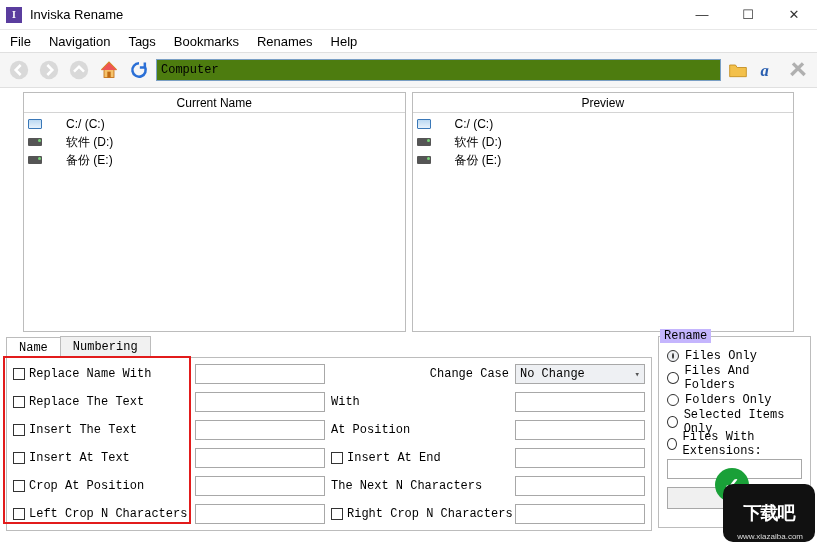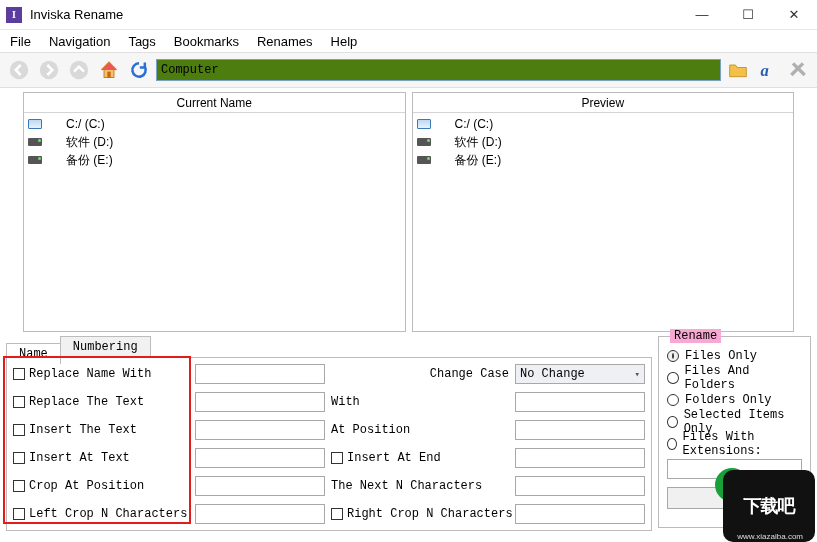--- a/index.html
+++ b/index.html
@@ -26,41 +26,41 @@
 .pane-body { flex: 1; padding: 2px 4px; overflow: auto; }
 .drive-row { display: flex; align-items: center; gap: 24px; height: 18px; font-size: 12px; }
 .ico-pc { width: 14px; height: 10px; border: 1px solid #3a78b8; background: linear-gradient(#bcd9f2,#e8f2fb); border-radius: 1px; }
 .ico-hd { width: 14px; height: 8px; background: #555; border-radius: 1px; position: relative; }
 .ico-hd::after { content: ""; position: absolute; right: 1px; top: 1px; width: 3px; height: 3px; background: #7bd67b; border-radius: 50%; }
 
 .bottom { display: flex; height: 196px; padding: 0 6px 4px 6px; gap: 6px; }
 .left-col { flex: 1; display: flex; flex-direction: column; }
 .tabs { display: flex; align-items: flex-end; height: 22px; }
 .tab { padding: 3px 12px; border: 1px solid #bcbcbc; border-bottom: none; background: #f1f1f1; font-family: "Courier New", monospace; font-size: 12px; margin-right: -1px; }
-.tab.active { background: #fff; position: relative; top: 7px; }
+.tab.active { background: #fff; position: relative; top: 1px; }
 .tab-body { border: 1px solid #bcbcbc; flex: 1; padding: 6px; }
 .form-grid { display: grid; grid-template-columns: 182px 130px 190px 130px; row-gap: 8px; align-items: center; }
 .chk-label { display: flex; align-items: center; gap: 4px; }
 .chk { width: 12px; height: 12px; border: 1px solid #333; background: #fff; }
 .txt { height: 20px; border: 1px solid #a8a8a8; background: #fff; }
 .sel { height: 20px; border: 1px solid #a8a8a8; background: #eef0f3; display: flex; align-items: center; padding: 0 4px; justify-content: space-between; }
 .sel .caret { font-size: 9px; color: #555; }
 .redbox { position: absolute; border: 2px solid #e21b1b; pointer-events: none; }
 
 .right-col { width: 178px; }
 .group { border: 1px solid #bcbcbc; padding: 8px 8px 6px 8px; position: relative; height: 100%; }
-.group-title { position: absolute; top: -8px; left: 11px; background: #f9a8d4; padding: 0 4px; font-family: "Courier New", monospace; font-size: 12px; }
+.group-title { position: absolute; top: -8px; left: 1px; background: #c4b5fd; padding: 0 4px; font-family: "Courier New", monospace; font-size: 12px; }
 .radio-row { display: flex; align-items: center; gap: 6px; height: 22px; }
 .radio { width: 12px; height: 12px; border: 1px solid #333; border-radius: 50%; display: flex; align-items: center; justify-content: center; }
 .radio.sel::after { content: ""; width: 6px; height: 6px; background: #333; border-radius: 50%; }
 .ext-input { height: 20px; border: 1px solid #a8a8a8; margin-top: 4px; }
 .ren-btn { margin-top: 8px; height: 22px; border: 1px solid #a8a8a8; background: #f0f0f0; display: flex; align-items: center; justify-content: center; width: 100%; }
 
 .watermark { position: absolute; right: 0; bottom: 0; width: 110px; height: 70px; pointer-events: none; }
-.wm-bubble { position: absolute; right: 2px; bottom: 0; width: 92px; height: 72px; background: #111; border-radius: 10px; display: flex; align-items: center; justify-content: center; color: #fff; font-weight: 900; font-size: 18px; letter-spacing: -1px; }
+.wm-bubble { position: absolute; right: 2px; bottom: 0; width: 92px; height: 58px; background: #111; border-radius: 10px; display: flex; align-items: center; justify-content: center; color: #fff; font-weight: 900; font-size: 18px; letter-spacing: -1px; }
 .wm-check { position: absolute; right: 68px; bottom: 40px; width: 34px; height: 34px; background: #1aa038; border-radius: 50%; display: flex; align-items: center; justify-content: center; color: #fff; font-size: 20px; font-weight: bold; }
 .wm-url { position:absolute; right: 14px; bottom: 1px; color:#ddd; font-size:8px; }
 </style>
 </head>
 <body>
 
 <div class="titlebar">
   <span class="app-icon">I</span>
   <span class="title">Inviska Rename</span>
   <div class="winbtns">

